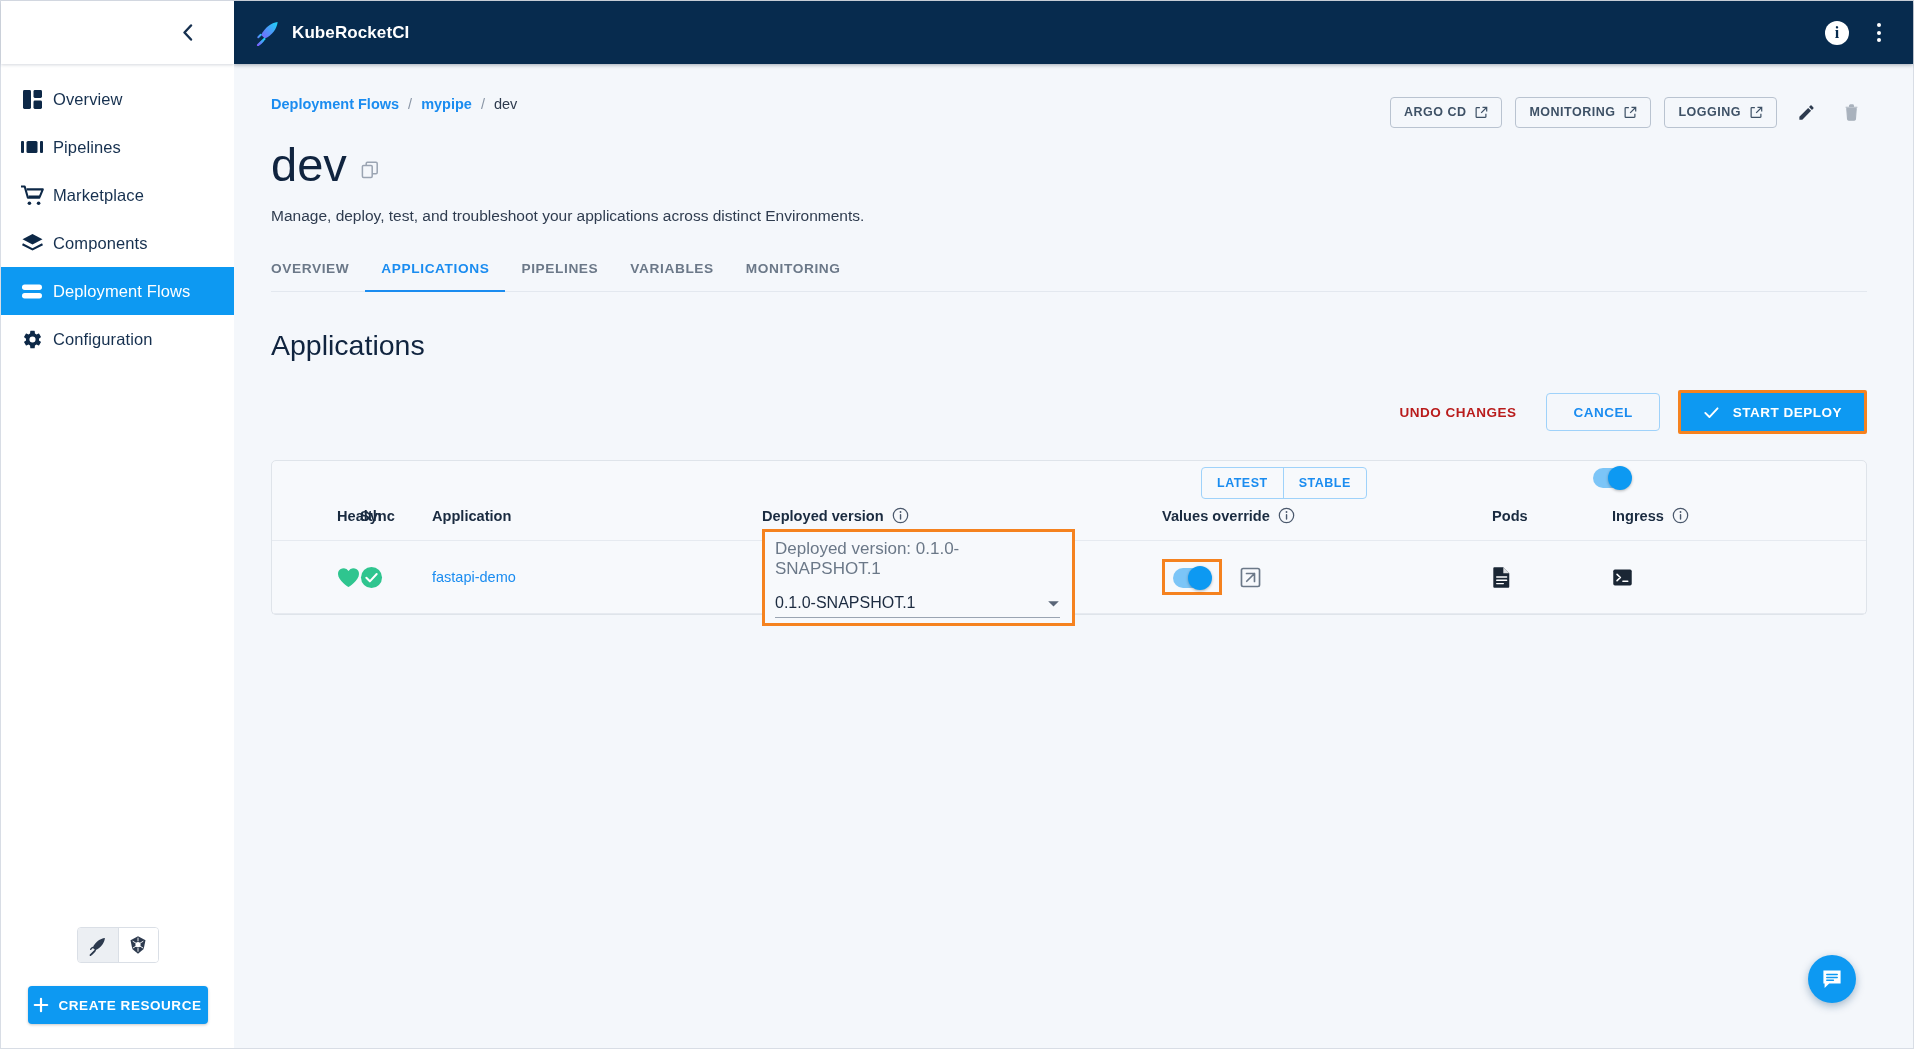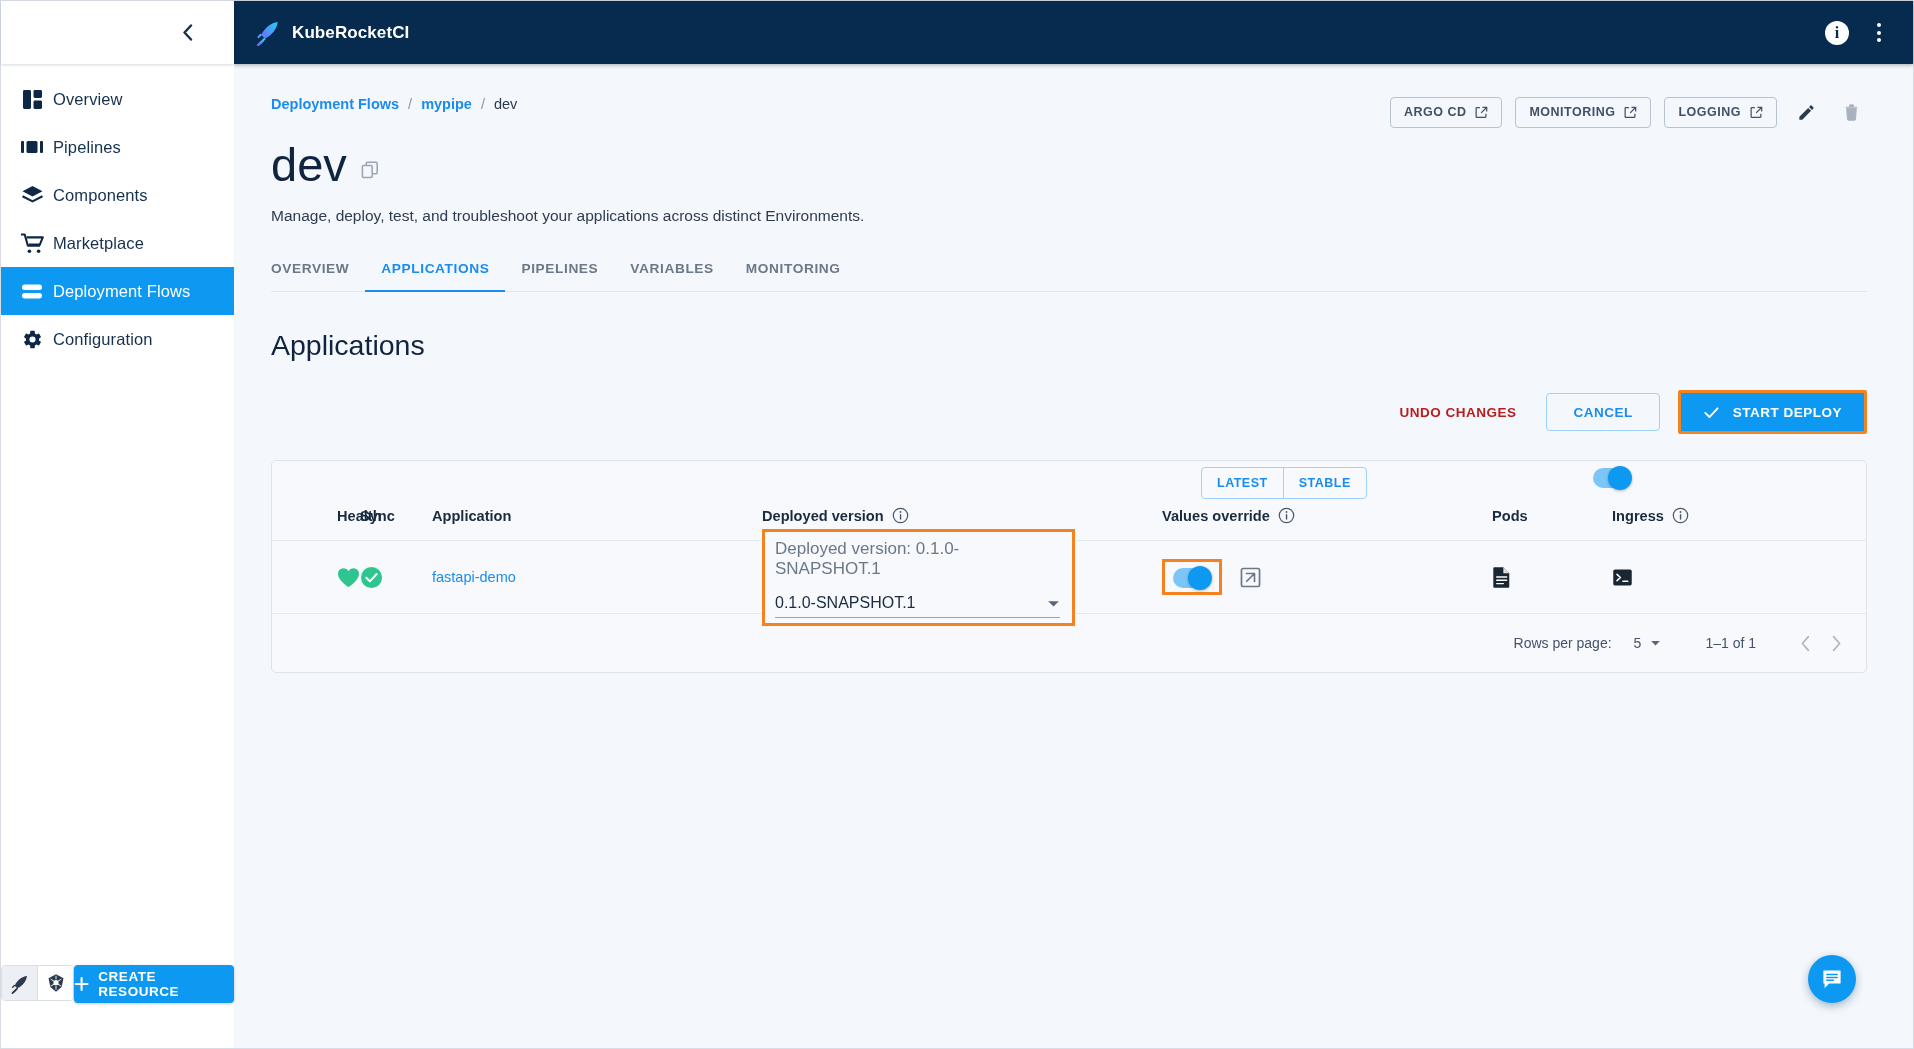--- a/index.html
+++ b/index.html
@@ -49,21 +49,21 @@
   .nav-ico {
     width: 42px; min-width: 42px;
     display: flex; align-items: center; justify-content: center;
   }
   .nav-ico svg { display: block; }
   .nav-label { font-size: 16.5px; letter-spacing: .1px; }
 
   .sidebar-bottom {
     margin-top: auto;
     padding: 0 0 24px 0;
-    display: flex; flex-direction: row; 
+    display: flex; flex-direction: column; align-items: center;
   }
   .cluster-switch {
     display: flex;
     border: 1px solid #dadfe6; border-radius: 4px;
     overflow: hidden; margin-bottom: 23px;
   }
   .cluster-btn {
     width: 40px; height: 34px;
     display: flex; align-items: center; justify-content: center;
     background: #ffffff; cursor: pointer;
@@ -314,38 +314,38 @@
             <rect x="0" y="2" width="3" height="12" rx="1" fill="#0d2847"></rect>
             <rect x="19" y="2" width="3" height="12" rx="1" fill="#0d2847"></rect>
             <rect x="5.5" y="2" width="11" height="12" rx="1.5" fill="#0d2847"></rect>
           </svg>
         </span>
         <span class="nav-label">Pipelines</span>
       </div>
 
       <div class="nav-item">
         <span class="nav-ico">
-          <svg width="23" height="20" viewBox="0 0 23 20">
-            <path d="M11.5 1 L21.5 6.2 L11.5 11.4 L1.5 6.2 Z" fill="#0d2847"></path>
-            <path d="M1.5 11.2 L11.5 16.4 L21.5 11.2" fill="none" stroke="#0d2847" stroke-width="2.1" stroke-linejoin="round"></path>
-          </svg>
-        </span>
-        <span class="nav-label">Components</span>
-      </div>
-
-      <div class="nav-item">
-        <span class="nav-ico">
           <svg width="23" height="21" viewBox="0 0 23 21">
             <path d="M0.5 1.5 h3.2 l3.2 11.2 h11.4" fill="none" stroke="#0d2847" stroke-width="2.1" stroke-linecap="round" stroke-linejoin="round"></path>
             <path d="M5.6 4.4 h16.2 l-3 7.2 h-11.2" fill="none" stroke="#0d2847" stroke-width="2.1" stroke-linejoin="round"></path>
             <circle cx="8.4" cy="18.2" r="1.8" fill="#0d2847"></circle>
             <circle cx="17.6" cy="18.2" r="1.8" fill="#0d2847"></circle>
           </svg>
         </span>
         <span class="nav-label">Marketplace</span>
+      </div>
+
+      <div class="nav-item">
+        <span class="nav-ico">
+          <svg width="23" height="20" viewBox="0 0 23 20">
+            <path d="M11.5 1 L21.5 6.2 L11.5 11.4 L1.5 6.2 Z" fill="#0d2847"></path>
+            <path d="M1.5 11.2 L11.5 16.4 L21.5 11.2" fill="none" stroke="#0d2847" stroke-width="2.1" stroke-linejoin="round"></path>
+          </svg>
+        </span>
+        <span class="nav-label">Components</span>
       </div>
 
       <div class="nav-item active">
         <span class="nav-ico">
           <svg width="22" height="17" viewBox="0 0 22 17">
             <rect x="1" y="1.5" width="20" height="5.4" rx="2.7" fill="#ffffff"></rect>
             <rect x="1" y="10.1" width="20" height="5.4" rx="2.7" fill="#ffffff"></rect>
           </svg>
         </span>
         <span class="nav-label">Deployment Flows</span>
@@ -594,42 +594,20 @@
                 <svg width="21" height="21" viewBox="0 0 20 20">
                   <rect x="1.2" y="2.4" width="17.6" height="15.2" rx="1.6" fill="#1a2634"></rect>
                   <path d="M4.8 7 L8 10 L4.8 13 M10.4 13.6 h4.6" fill="none" stroke="#ffffff" stroke-width="1.5" stroke-linecap="round" stroke-linejoin="round"></path>
                 </svg>
               </span>
             </div>
           </div>
 
           <div class="divider"></div>
 
-          <div class="pager">
-            <span class="pg-label">Rows per page:</span>
-            <span class="pg-rows">
-              <span>5</span>
-              <svg width="11" height="7" viewBox="0 0 12 8">
-                <path d="M1 1.2 L6 6.2 L11 1.2" fill="#5a6678"></path>
-              </svg>
-            </span>
-            <span class="pg-count">1–1 of 1</span>
-            <span class="pg-nav">
-              <span class="pg-btn">
-                <svg width="11" height="17" viewBox="0 0 11 17">
-                  <path d="M8.4 1.6 L2.4 8.5 L8.4 15.4" fill="none" stroke="#5a6678" stroke-width="1.7" stroke-linecap="round" stroke-linejoin="round"></path>
-                </svg>
-              </span>
-              <span class="pg-btn">
-                <svg width="11" height="17" viewBox="0 0 11 17">
-                  <path d="M2.6 1.6 L8.6 8.5 L2.6 15.4" fill="none" stroke="#5a6678" stroke-width="1.7" stroke-linecap="round" stroke-linejoin="round"></path>
-                </svg>
-              </span>
-            </span>
-          </div>
 
         </div>
       </div>
 
       <div class="fab">
         <svg width="24" height="24" viewBox="0 0 24 24">
           <path d="M3.4 3.4 h17.2 v13.2 H9.2 L4.6 21 v-4.4 H3.4 Z" fill="#ffffff"></path>
           <path d="M6.8 7.6 h10.4 M6.8 10.4 h10.4 M6.8 13.2 h6.6" stroke="#0d99f2" stroke-width="1.5" stroke-linecap="round"></path>
         </svg>
       </div>

